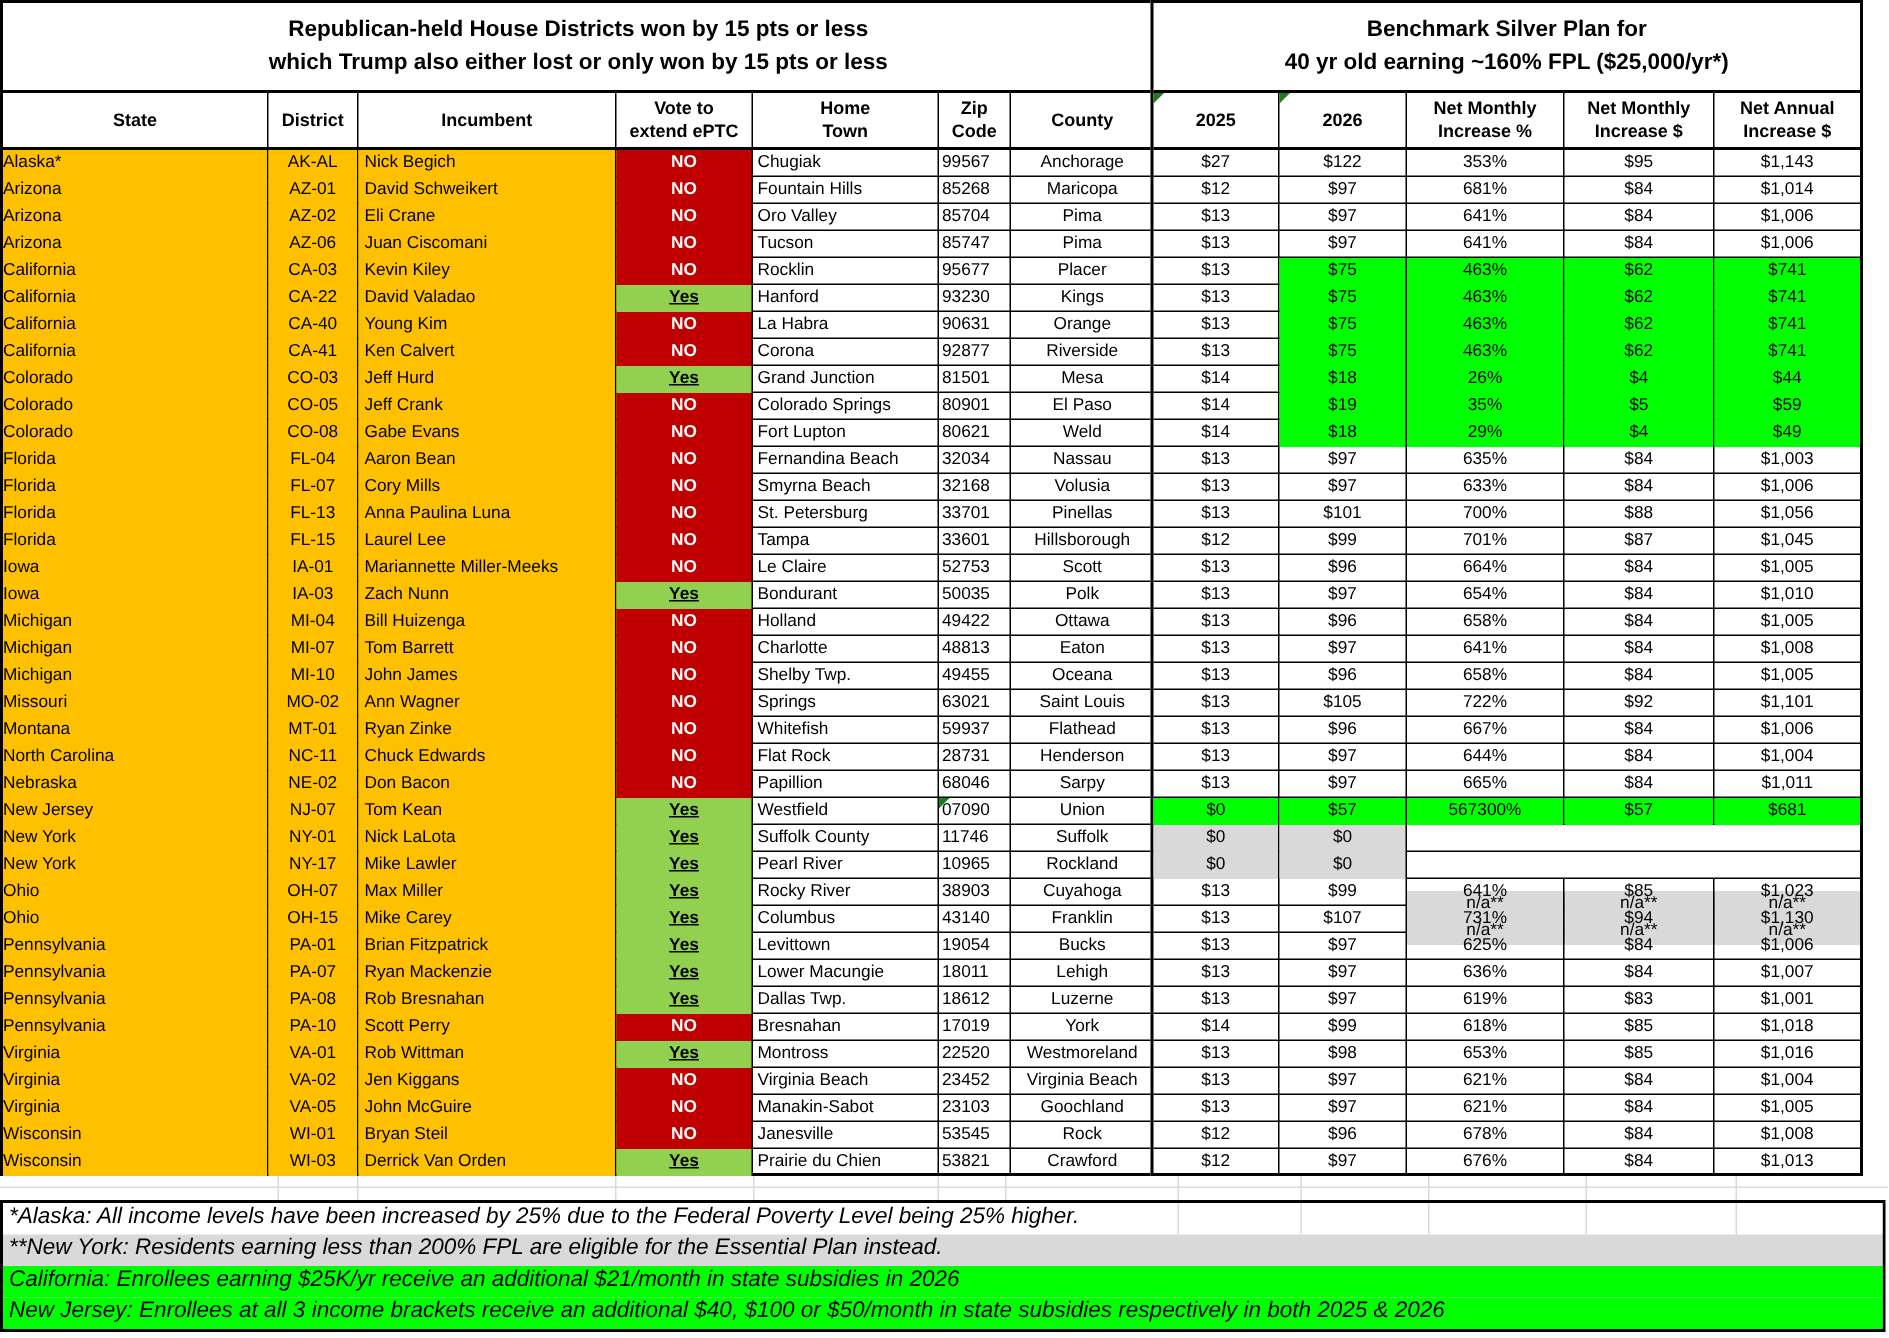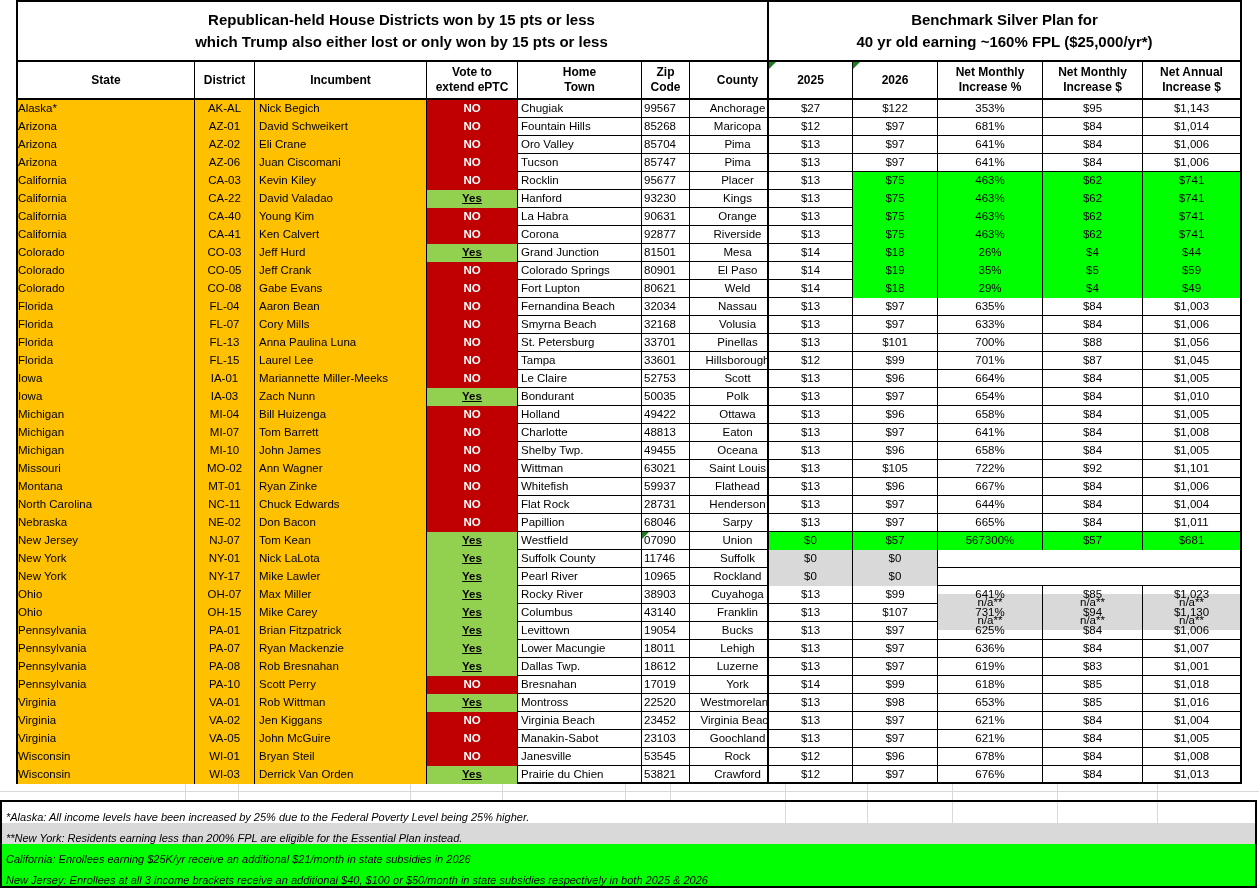--- a/index.html
+++ b/index.html
@@ -1,21 +1,21 @@
 <!DOCTYPE html>
 <html><head>
 <meta charset="utf-8">
 <style>
   html,body{margin:0;padding:0;background:#fff;}
   .page{position:relative;width:1259px;height:892px;background:#ffffff;
         font-family:"Liberation Sans",sans-serif;color:#000;overflow:hidden;}
 
   
   .xtable{position:absolute;top:0;border:2px solid var(--border-black);background:#fff;box-sizing:border-box;}
-  .xtable.left{left:16px;width:771px;height:784px;}
+  .xtable.left{left:0;width:771px;height:784px;}
   .xtable.right{left:767px;width:475px;height:784px;}
 
   .ttl{height:58px;border-bottom:2px solid var(--border-black);display:flex;align-items:center;
        justify-content:center;text-align:center;font-weight:bold;font-size:15px;line-height:1.45;
        white-space:pre-line;}
 
   .hrow,.trow{display:grid;}
   .left .hrow,.left .trow{grid-template-columns:177px 60px 172px 91px 124px 48px 1fr;}
   .right .hrow,.right .trow{grid-template-columns:84px 85px 105px 100px 1fr;}
 
@@ -53,21 +53,21 @@
         border-top:7px solid var(--flag-green);border-right:7px solid transparent;}
 
   
   .gap{position:absolute;left:0;top:784px;width:1259px;height:16px;}
   .gap .v{position:absolute;top:0;width:1px;height:16px;background:var(--gridline-gray);}
   .gap .h{position:absolute;left:0;top:7px;width:1259px;height:1px;background:var(--gridline-gray);}
 
   
   .notes{position:absolute;left:0;top:800px;width:1257px;height:88px;border:2px solid var(--border-black);
          box-sizing:border-box;display:flex;flex-direction:column;}
-  .note{flex:1;display:flex;align-items:flex-end;padding-left:4px;font-style:italic;font-size:11px;
+  .note{flex:1;display:flex;align-items:flex-start;padding-left:4px;font-style:italic;font-size:15px;
         position:relative;}
   .note.white{background:#ffffff;}
   .note.gray{background:var(--na-gray);}
   .note.green{background:var(--highlight-green);}
   .note .v{position:absolute;top:0;width:1px;height:100%;background:var(--gridline-gray);}
 </style>
 </head>
 <body>
 
 <div class="page" style="--gold: #FFC000; --no-red: #C00000; --yes-green: #92D050; --highlight-green: #00FF00; --na-gray: #D9D9D9; --flag-green: #1E7B1E; --border-black: #000000; --gridline-gray: #D9D9D9;">
@@ -266,21 +266,21 @@
           <div class="tcell c-vote vote-no">NO</div>
           <div class="tcell c-town">Shelby Twp.</div>
           <div class="tcell c-zip">49455</div>
           <div class="tcell c-county">Oceana</div>
         </div>
         <div class="trow">
           <div class="tcell c-state">Missouri</div>
           <div class="tcell c-district">MO-02</div>
           <div class="tcell c-incumbent">Ann Wagner</div>
           <div class="tcell c-vote vote-no">NO</div>
-          <div class="tcell c-town">Wittman</div>
+          <div class="tcell c-town">Springs</div>
           <div class="tcell c-zip">63021</div>
           <div class="tcell c-county">Saint Louis</div>
         </div>
         <div class="trow">
           <div class="tcell c-state">Montana</div>
           <div class="tcell c-district">MT-01</div>
           <div class="tcell c-incumbent">Ryan Zinke</div>
           <div class="tcell c-vote vote-no">NO</div>
           <div class="tcell c-town">Whitefish</div>
           <div class="tcell c-zip">59937</div>

